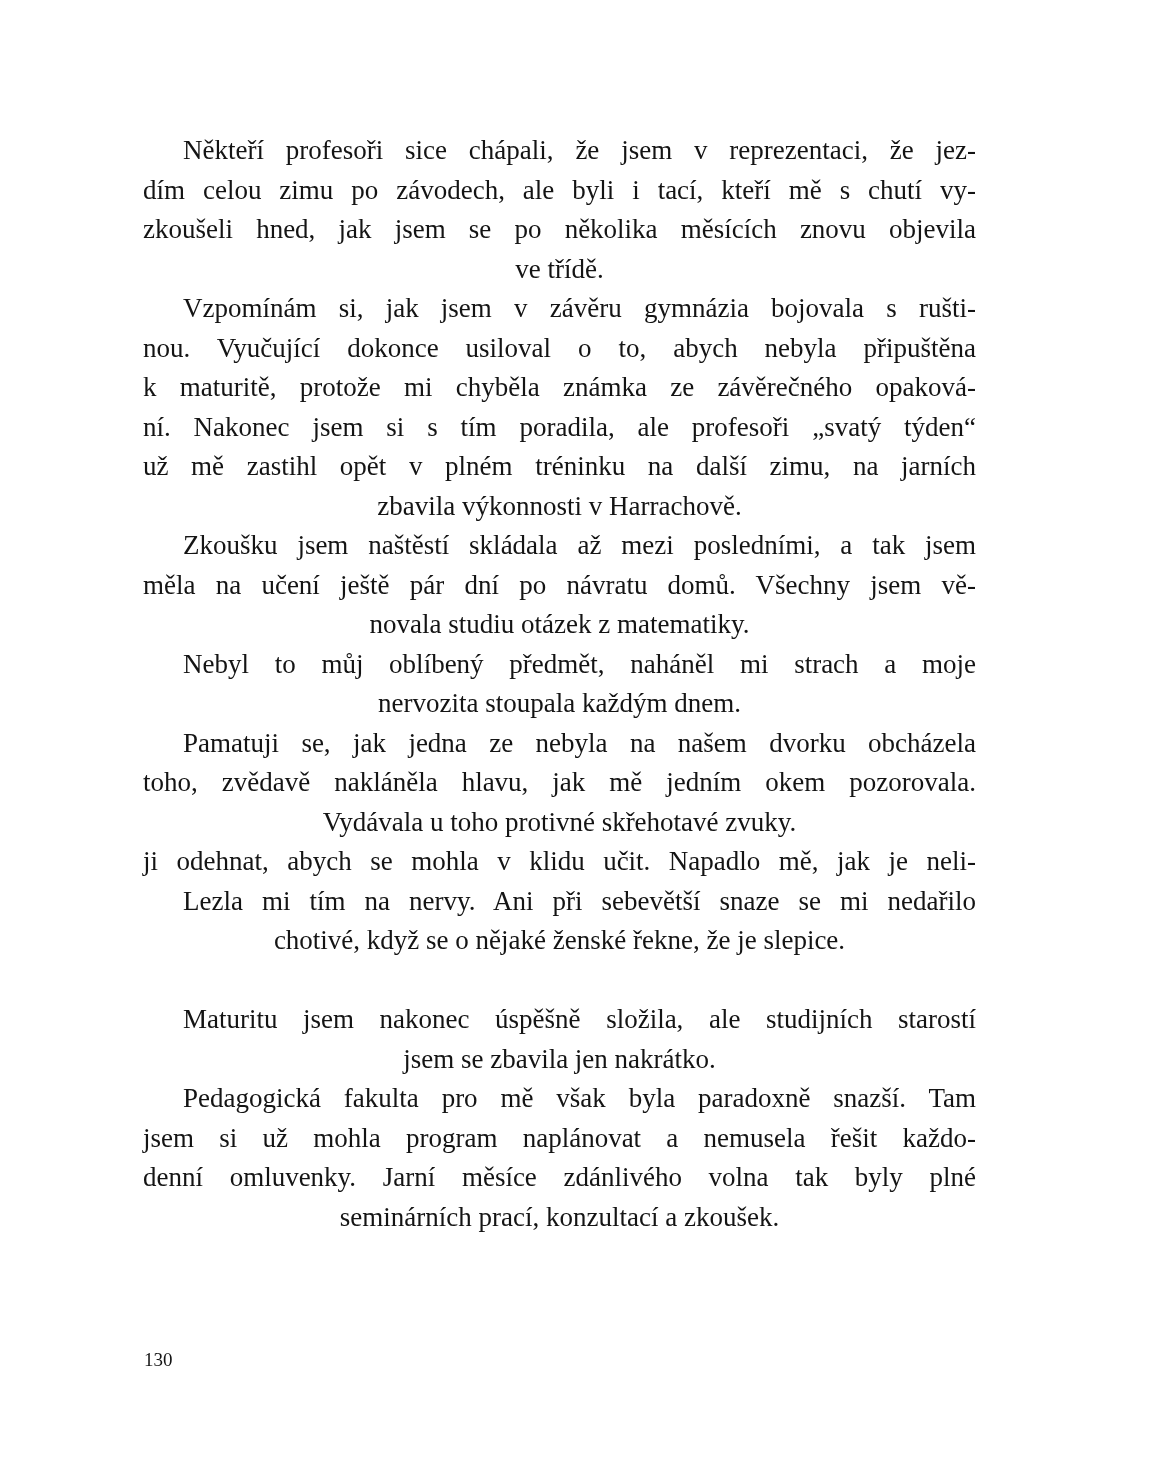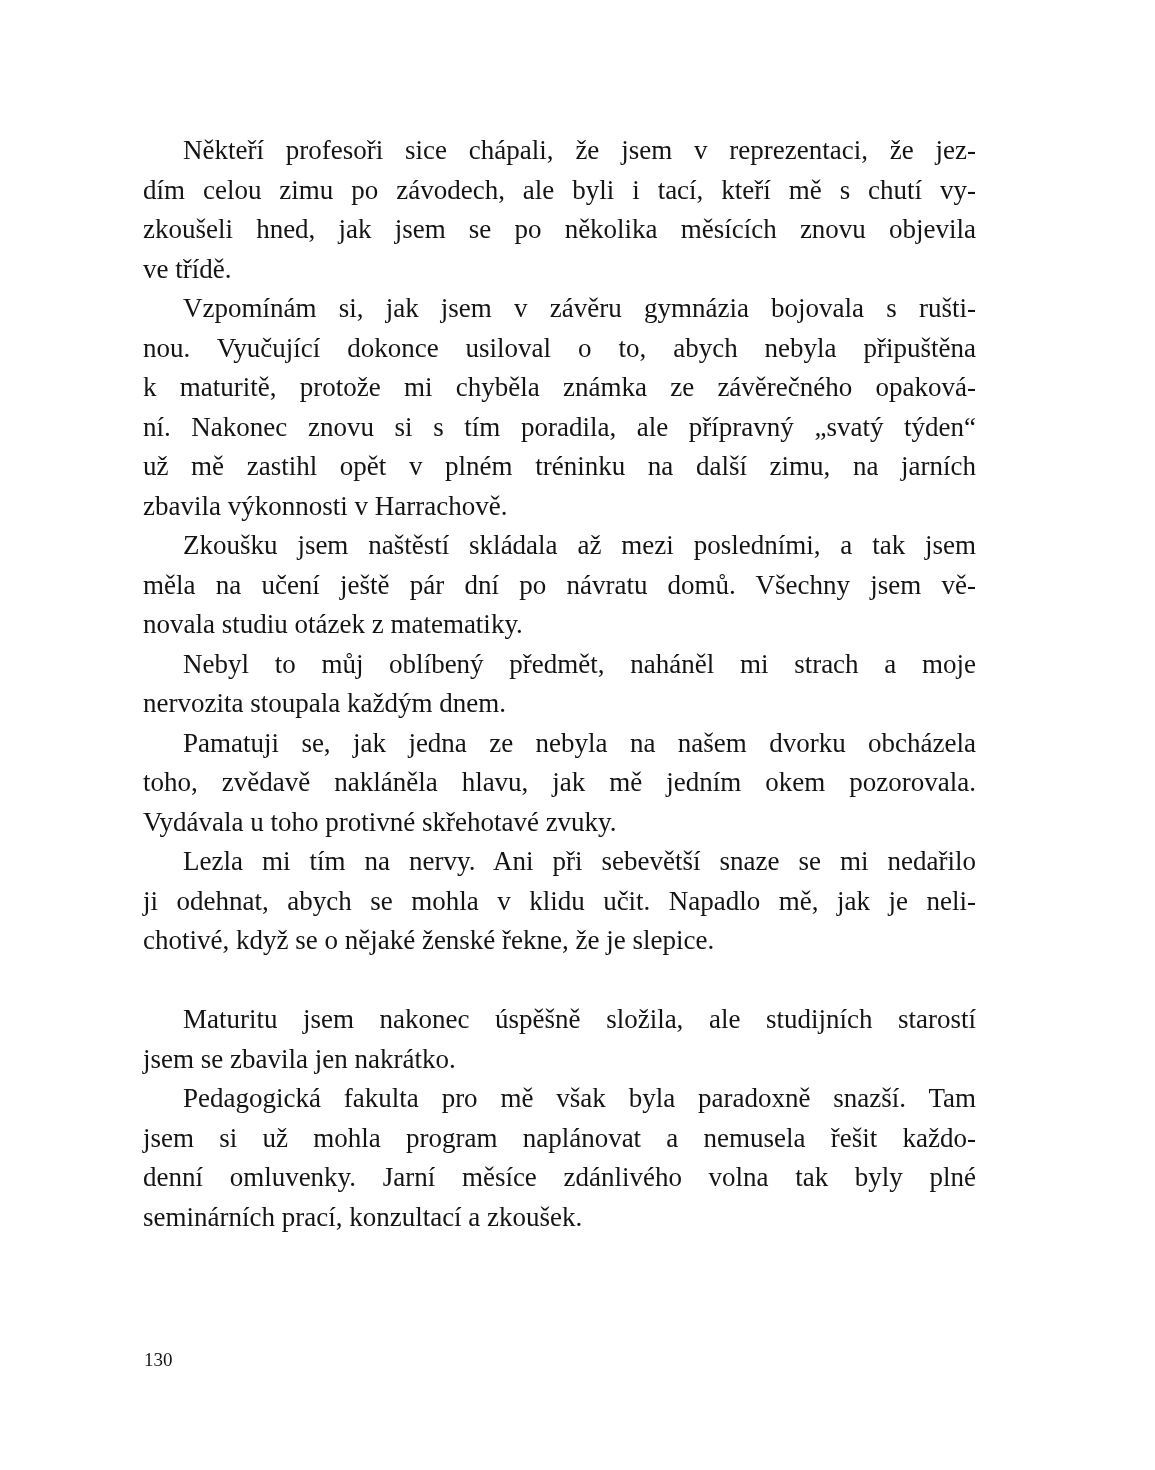--- a/index.html
+++ b/index.html
@@ -27,21 +27,21 @@
     color: #141414;
   }
   .para {
     margin: 0;
     padding: 0;
   }
   .line {
     display: block;
     height: 39.5px;
     overflow: visible;
-    text-align: left;
+    text-align: center;
   }
   .line.just {
     text-align: justify;
     text-align-last: justify;
   }
   .line.first {
     text-indent: 40px;
   }
   .section-break {
     height: 39.5px;
@@ -63,41 +63,41 @@
       <p class="para">
         <span class="line first just">Někteří profesoři sice chápali, že jsem v reprezentaci, že jez-</span>
         <span class="line just">dím celou zimu po závodech, ale byli i tací, kteří mě s chutí vy-</span>
         <span class="line just">zkoušeli hned, jak jsem se po několika měsících znovu objevila</span>
         <span class="line">ve třídě.</span>
       </p>
       <p class="para">
         <span class="line first just">Vzpomínám si, jak jsem v závěru gymnázia bojovala s rušti-</span>
         <span class="line just">nou. Vyučující dokonce usiloval o to, abych nebyla připuštěna</span>
         <span class="line just">k maturitě, protože mi chyběla známka ze závěrečného opaková-</span>
-        <span class="line just">ní. Nakonec znovu si s tím poradila, ale přípravný „svatý týden“</span>
+        <span class="line just">ní. Nakonec jsem si s tím poradila, ale profesoři „svatý týden“</span>
         <span class="line just">už mě zastihl opět v plném tréninku na další zimu, na jarních</span>
         <span class="line">zbavila výkonnosti v Harrachově.</span>
       </p>
       <p class="para">
         <span class="line first just">Zkoušku jsem naštěstí skládala až mezi posledními, a tak jsem</span>
         <span class="line just">měla na učení ještě pár dní po návratu domů. Všechny jsem vě-</span>
         <span class="line">novala studiu otázek z matematiky.</span>
       </p>
       <p class="para">
         <span class="line first just">Nebyl to můj oblíbený předmět, naháněl mi strach a moje</span>
         <span class="line">nervozita stoupala každým dnem.</span>
       </p>
       <p class="para">
         <span class="line first just">Pamatuji se, jak jedna ze nebyla na našem dvorku obcházela</span>
         <span class="line just">toho, zvědavě nakláněla hlavu, jak mě jedním okem pozorovala.</span>
         <span class="line">Vydávala u toho protivné skřehotavé zvuky.</span>
       </p>
       <p class="para">
+        <span class="line just">ji odehnat, abych se mohla v klidu učit. Napadlo mě, jak je neli-</span>
         <span class="line first just">Lezla mi tím na nervy. Ani při sebevětší snaze se mi nedařilo</span>
-        <span class="line just">ji odehnat, abych se mohla v klidu učit. Napadlo mě, jak je neli-</span>
         <span class="line">chotivé, když se o nějaké ženské řekne, že je slepice.</span>
       </p>
       <div class="section-break"></div>
       <p class="para">
         <span class="line first just">Maturitu jsem nakonec úspěšně složila, ale studijních starostí</span>
         <span class="line">jsem se zbavila jen nakrátko.</span>
       </p>
       <p class="para">
         <span class="line first just">Pedagogická fakulta pro mě však byla paradoxně snazší. Tam</span>
         <span class="line just">jsem si už mohla program naplánovat a nemusela řešit každo-</span>

